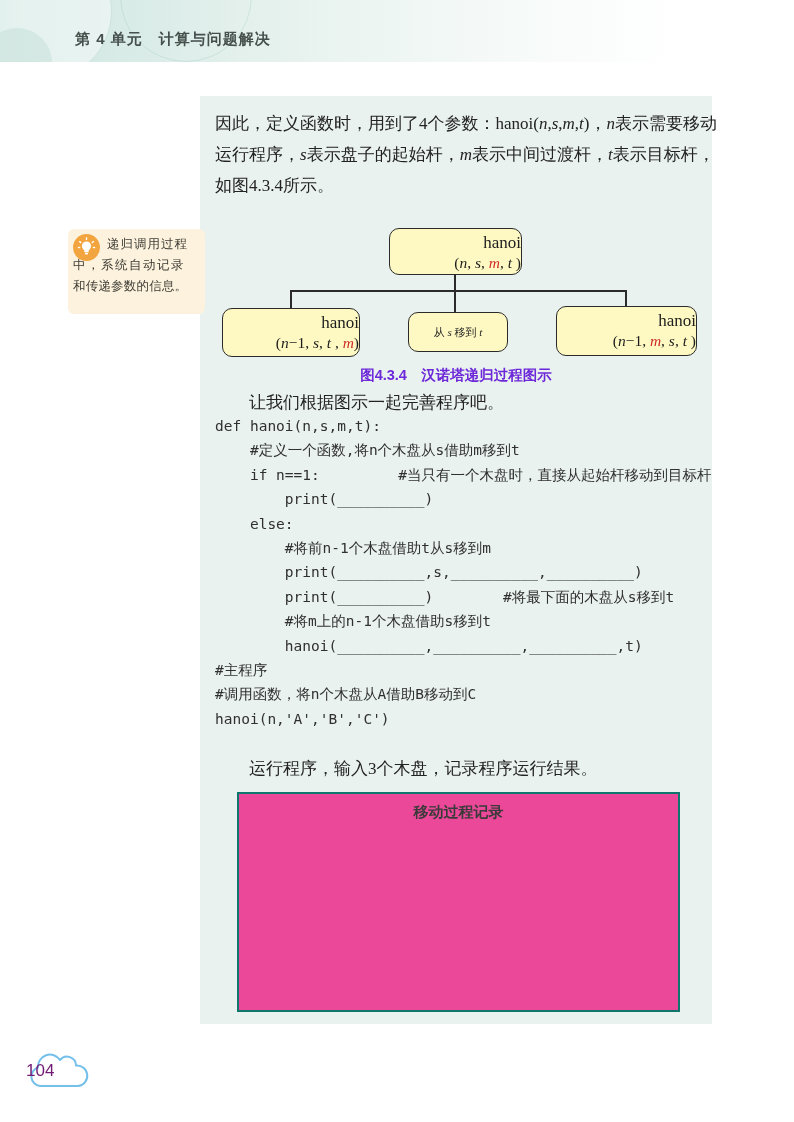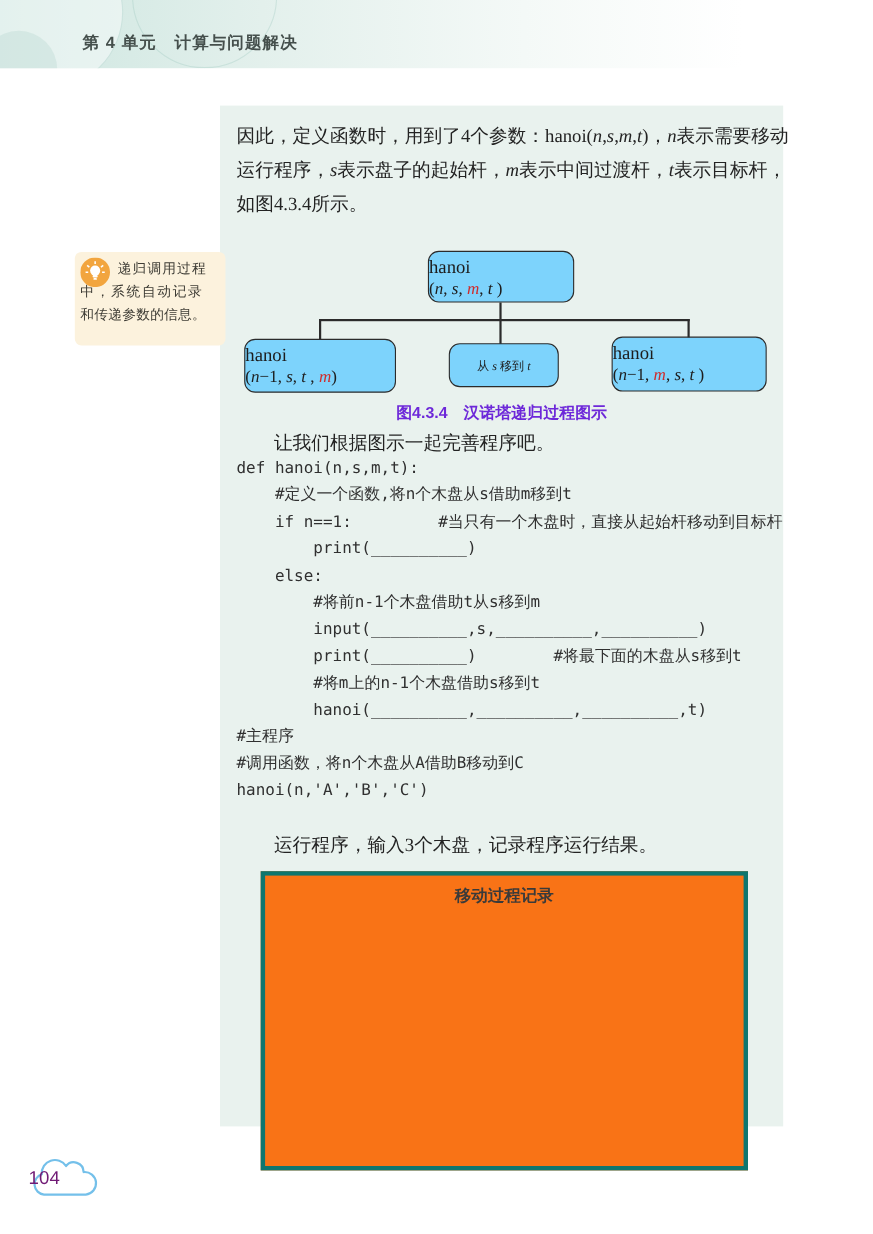--- a/index.html
+++ b/index.html
@@ -34,22 +34,22 @@
   
   .tip-note{position:absolute;left:68px;top:229px;width:128px;min-height:72px;
     background:#fcf2dd;border-radius:6px;padding:5px 4px 8px 5px;}
   .tip-icon{position:absolute;left:5px;top:5px;width:27px;height:27px;}
   .tip-lines{font-size:12.5px;line-height:21px;color:#3e3c35;}
   .tip-lines .t0{padding-left:34px;letter-spacing:1px;}
   .tip-lines .t1{letter-spacing:1.5px;}
   .tip-lines .t2{letter-spacing:0.2px;}
 
   
-  .tnode{position:absolute;background:#7dd3fc;border:1.6px solid #2b2b2b;border-radius:10px;
-    text-align:left;box-sizing:border-box;}
+  .tnode{position:absolute;background:#fef9c3;border:1.6px solid #2b2b2b;border-radius:10px;
+    text-align:right;box-sizing:border-box;}
   .tnode .ttl{font-family:"Liberation Serif","DejaVu Serif",serif;font-size:17px;
     line-height:21px;margin-top:3px;color:#1d1d1d;}
   .tnode .prm{font-size:15.5px;line-height:19px;color:#1d1d1d;}
   .tnode-root{left:389px;top:228px;width:133px;height:47px;}
   .tnode-left{left:222px;top:308px;width:138px;height:49px;}
   .tnode-mid{left:408px;top:312px;width:100px;height:40px;display:flex;align-items:center;justify-content:center;}
   .tnode-mid .mtext{font-size:11px;color:#1d1d1d;}
   .tnode-right{left:556px;top:306px;width:141px;height:50px;}
   .conn{position:absolute;background:#2b2b2b;}
   .conn-hbar{left:291px;top:290px;width:336px;height:1.8px;}
@@ -64,22 +64,22 @@
 
   
   .code-block{position:absolute;left:215px;top:414px;width:500px;
     font-family:"DejaVu Sans Mono",monospace;font-size:14.5px;color:#303030;}
   .code-line{white-space:pre;line-height:24.4px;height:24.4px;}
 
   
   .run-note{position:absolute;left:249px;top:754px;font-size:17px;line-height:30px;}
 
   
-  .record-box{position:absolute;left:237px;top:792px;width:443px;height:272px;
-    background:#f97316;border:4px solid #0f766e;box-sizing:border-box;}
+  .record-box{position:absolute;left:237px;top:792px;width:443px;height:220px;
+    background:#ec4899;border:2px solid #0f766e;box-sizing:border-box;}
   .record-title{margin-top:9px;text-align:center;font-size:15px;font-weight:700;color:#3a3a3a;}
 
   
   .pn-cloud{position:absolute;left:26px;top:1048px;width:66px;height:50px;}
   .pn-num{position:absolute;left:0;top:13px;width:66px;
     font-size:17px;color:#701a75;}
 </style>
 </head>
 <body>
 
@@ -146,21 +146,21 @@
 
   <div class="lead-in kai">让我们根据图示一起完善程序吧。</div>
 
   <div class="code-block">
       <div class="code-line">def hanoi(n,s,m,t):</div>
       <div class="code-line">    #定义一个函数,将n个木盘从s借助m移到t</div>
       <div class="code-line">    if n==1:         #当只有一个木盘时，直接从起始杆移动到目标杆</div>
       <div class="code-line">        print(__________)</div>
       <div class="code-line">    else:</div>
       <div class="code-line">        #将前n-1个木盘借助t从s移到m</div>
-      <div class="code-line">        input(__________,s,__________,__________)</div>
+      <div class="code-line">        print(__________,s,__________,__________)</div>
       <div class="code-line">        print(__________)        #将最下面的木盘从s移到t</div>
       <div class="code-line">        #将m上的n-1个木盘借助s移到t</div>
       <div class="code-line">        hanoi(__________,__________,__________,t)</div>
       <div class="code-line">#主程序</div>
       <div class="code-line">#调用函数，将n个木盘从A借助B移动到C</div>
       <div class="code-line">hanoi(n,'A','B','C')</div>
     </div>
 
   <div class="run-note kai">运行程序，输入3个木盘，记录程序运行结果。</div>
 

